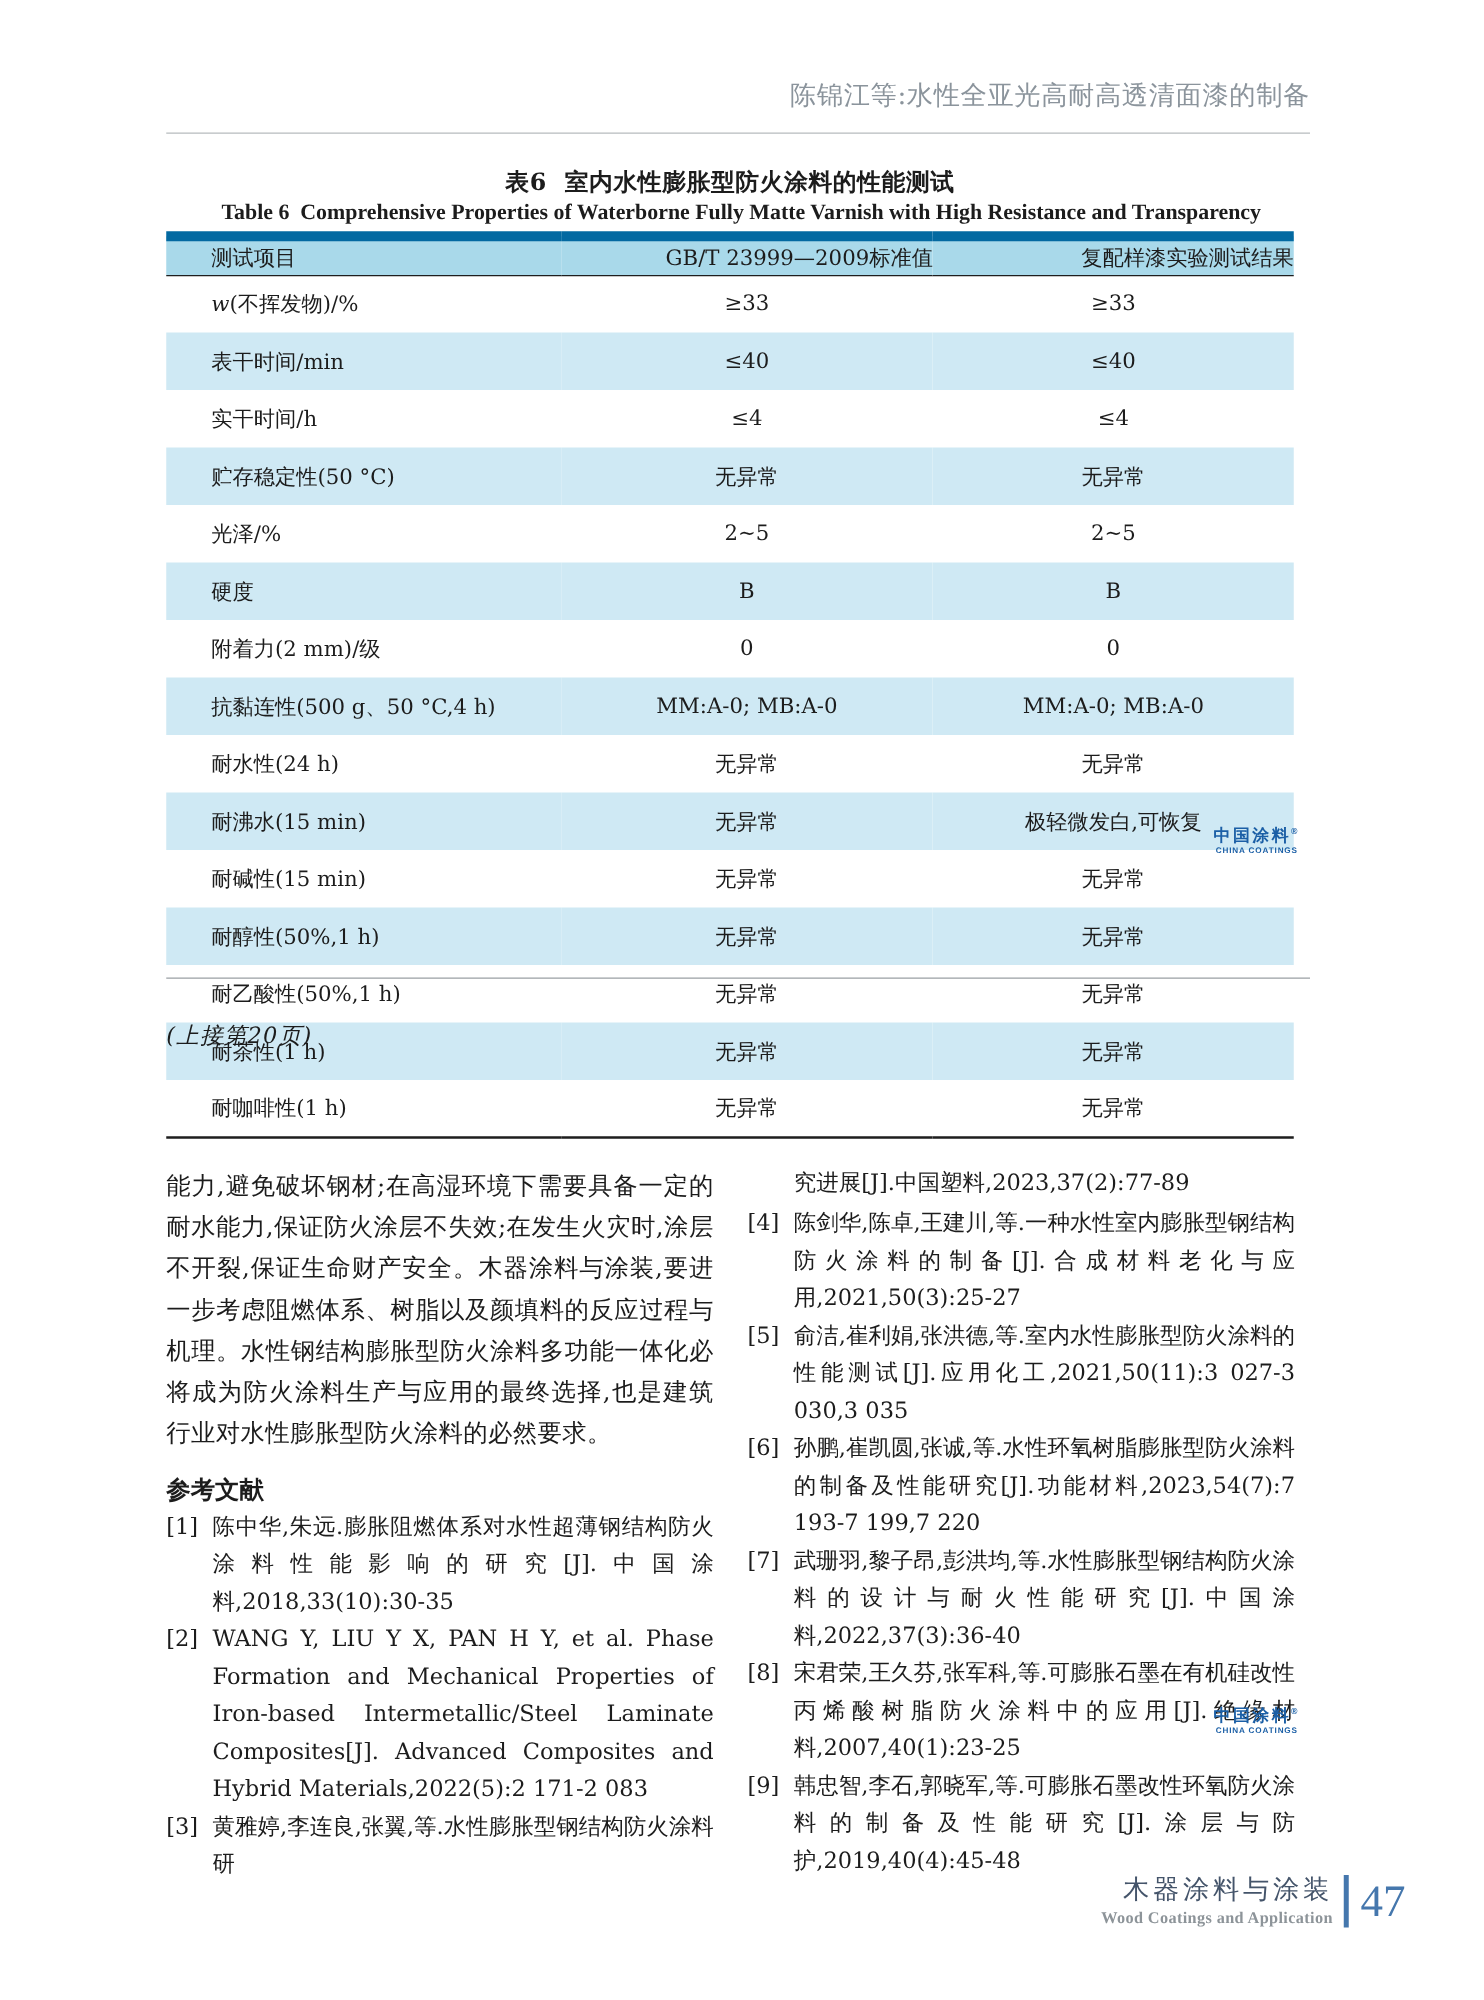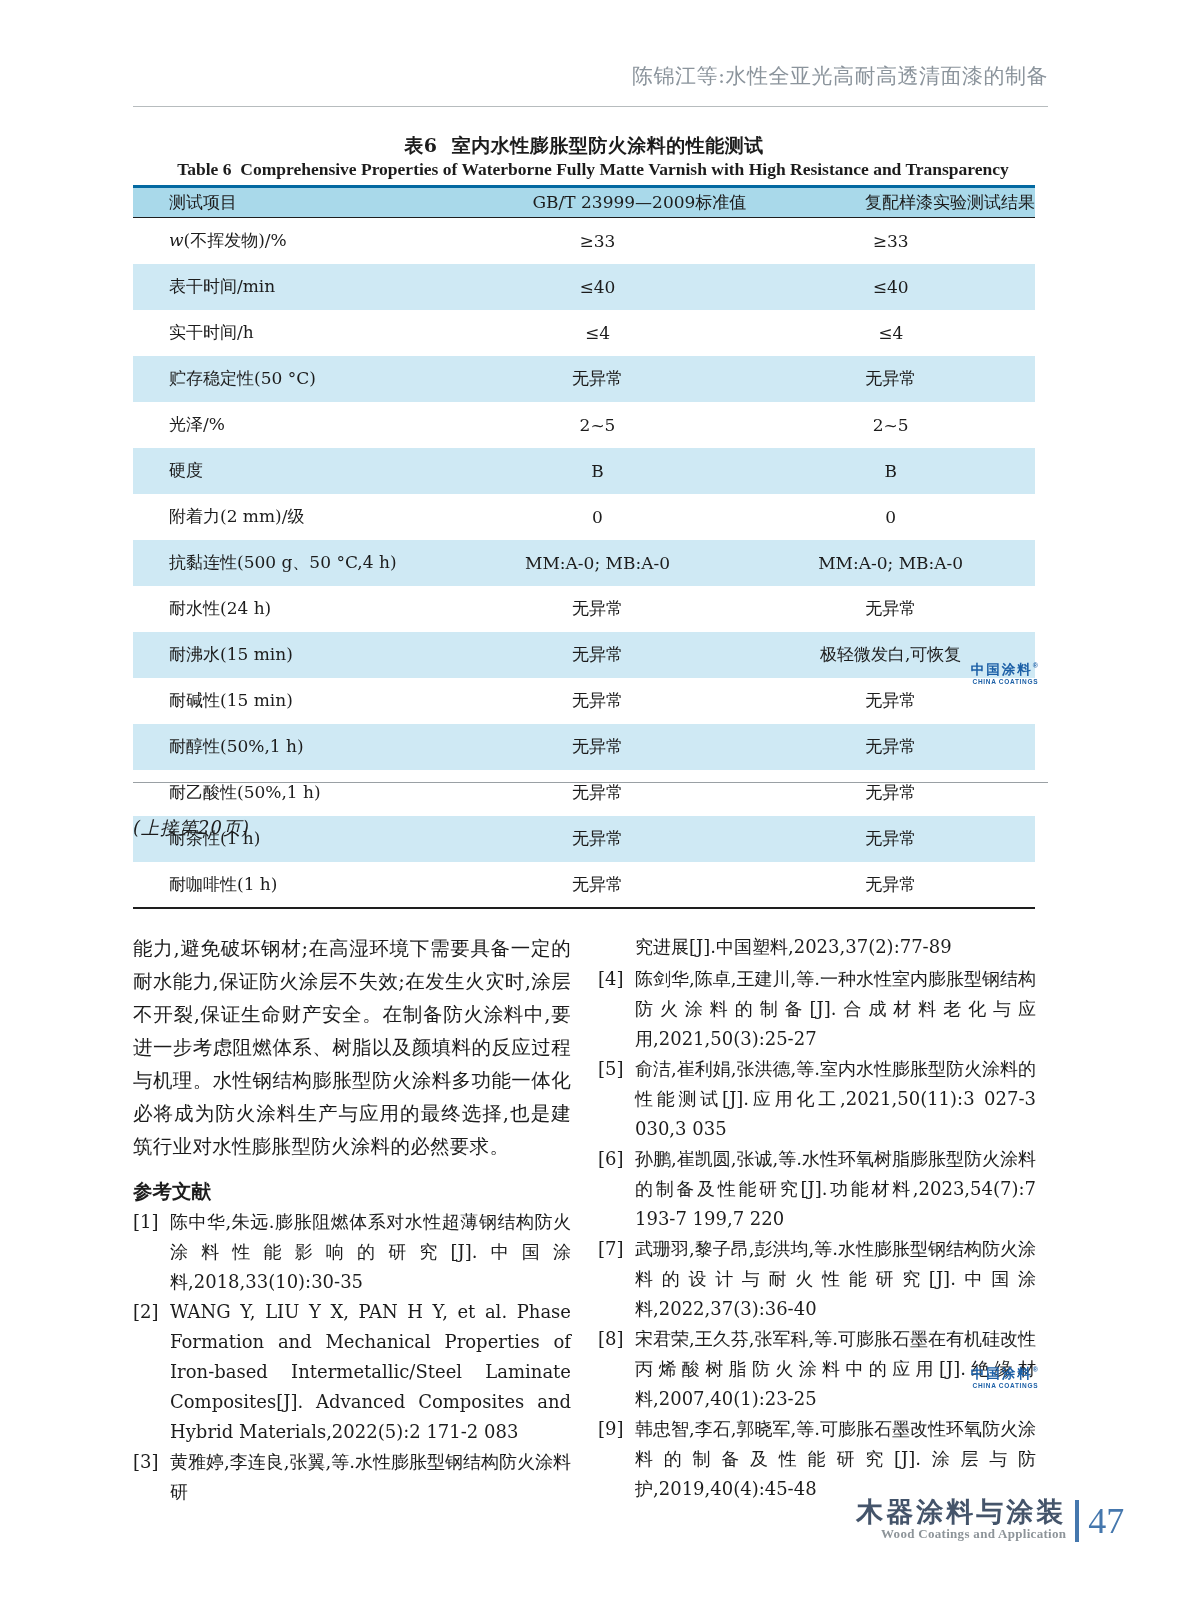--- a/index.html
+++ b/index.html
@@ -33,21 +33,21 @@
     white-space:pre-wrap;letter-spacing:0.5px;
   }
   .caption-en{
     position:absolute;top:159px;left:73px;width:1040px;
     text-align:center;font-weight:bold;font-size:17.5px;
     font-family:"Liberation Serif",serif;white-space:pre-wrap;
   }
   table.props{
     position:absolute;top:185px;left:133px;width:902px;
     border-collapse:collapse;table-layout:fixed;
-    border-top:3px solid #0369a1;border-bottom:2px solid #1e1e1e;
+    border-top:8px solid #0369a1;border-bottom:2px solid #1e1e1e;
     font-size:17px;
   }
   table.props col.c1{width:35%;}
   table.props col.c2{width:33%;}
   table.props col.c3{width:32%;}
   table.props th{
     background:var(--table-header-bg);
     height:31px;font-weight:normal;font-size:17px;
     border-bottom:1.5px solid #1e1e1e;
     text-align:right;vertical-align:middle;
@@ -95,21 +95,21 @@
   .ref-cont{
     padding-left:37px;font-size:18px;line-height:30px;text-align:justify;
   }
   .footer{
     position:absolute;top:1500px;left:852px;
     display:flex;align-items:center;
   }
   .f-text{text-align:right;margin-right:9px;}
   .f-zh{
     font-family:"Liberation Sans",sans-serif;
-    font-size:27px;font-weight:bold;color:var(--footer-dark);
+    font-size:21px;font-weight:normal;color:var(--footer-dark);
     letter-spacing:3px;line-height:24px;
   }
   .f-en{
     font-size:13px;font-weight:bold;color:#8d9499;
     font-family:"Liberation Serif",serif;letter-spacing:0.3px;margin-top:2px;margin-left:29px;
   }
   .f-bar{width:4px;height:42px;background:var(--footer-blue);margin-right:9px;}
   .f-num{
     font-size:36px;color:var(--footer-blue);
     font-family:"Liberation Serif",serif;
@@ -218,21 +218,21 @@
 
 <div class="logo logo-top">
   <div class="logo-zh"><span>中国涂料</span><span class="logo-mark">®</span></div>
   <div class="logo-en">CHINA COATINGS</div>
 </div>
 
 <div class="mid-rule"></div>
 <div class="continuation">(上接第20页)</div>
 
 <div class="col col-left">
-  <p class="para">能力,避免破坏钢材;在高湿环境下需要具备一定的耐水能力,保证防火涂层不失效;在发生火灾时,涂层不开裂,保证生命财产安全。在制备防火涂料中,要进一步考虑阻燃体系、树脂以及颜填料的反应过程与机理。水性钢结构膨胀型防火涂料多功能一体化必将成为防火涂料生产与应用的最终选择,也是建筑行业对水性膨胀型防火涂料的必然要求。</p>
+  <p class="para">能力,避免破坏钢材;在高湿环境下需要具备一定的耐水能力,保证防火涂层不失效;在发生火灾时,涂层不开裂,保证生命财产安全。木器涂料与涂装,要进一步考虑阻燃体系、树脂以及颜填料的反应过程与机理。水性钢结构膨胀型防火涂料多功能一体化必将成为防火涂料生产与应用的最终选择,也是建筑行业对水性膨胀型防火涂料的必然要求。</p>
   <h3 class="refs-title">参考文献</h3>
   <div class="refs" id="refs-left">
       <div class="ref-item"><span class="ref-num">[1]</span><span>陈中华,朱远.膨胀阻燃体系对水性超薄钢结构防火涂料性能影响的研究[J].中国涂料,2018,33(10):30-35</span></div>
       <div class="ref-item"><span class="ref-num">[2]</span><span>WANG Y, LIU Y X, PAN H Y, et al. Phase Formation and Mechanical Properties of Iron-based Intermetallic/Steel Laminate Composites[J]. Advanced Composites and Hybrid Materials,2022(5):2 171-2 083</span></div>
       <div class="ref-item"><span class="ref-num">[3]</span><span>黄雅婷,李连良,张翼,等.水性膨胀型钢结构防火涂料研</span></div>
     </div>
 </div>
 
 <div class="col col-right">
   <div class="ref-cont">究进展[J].中国塑料,2023,37(2):77-89</div>

